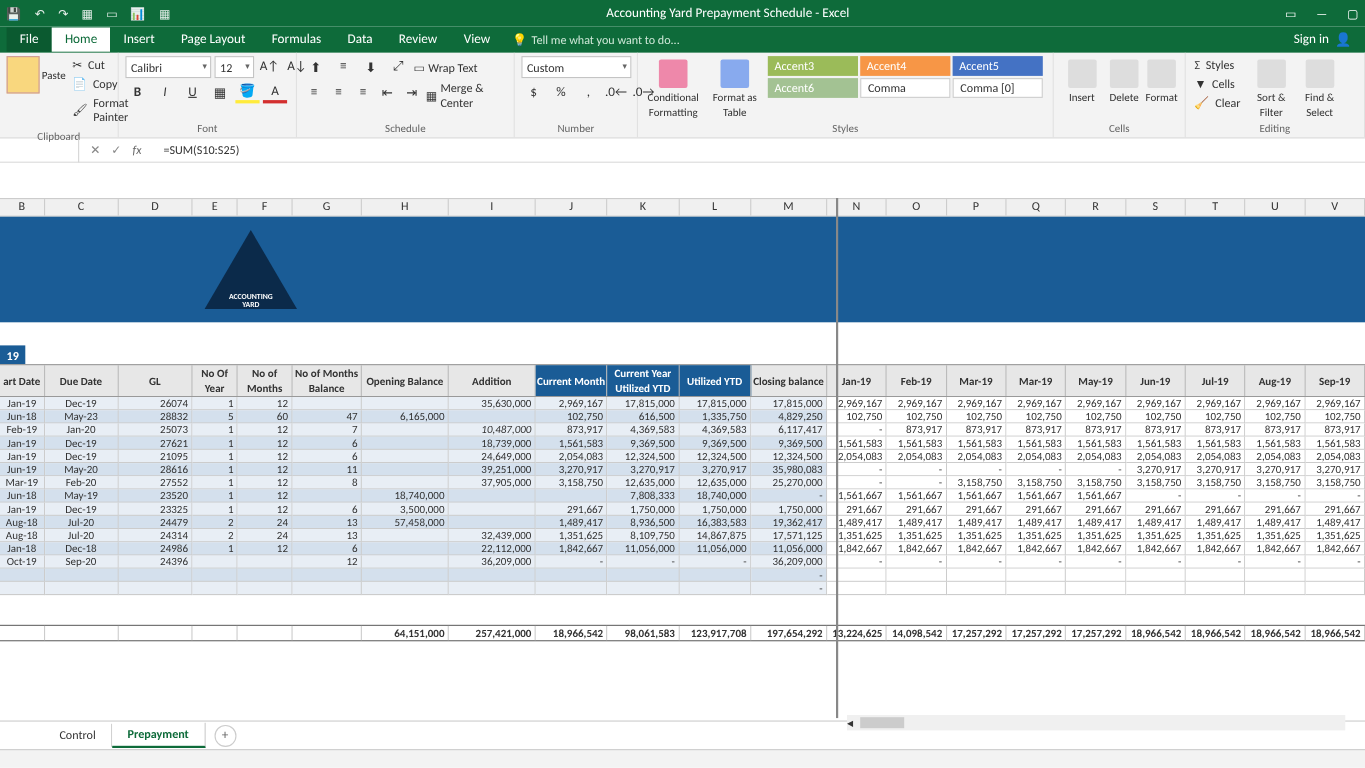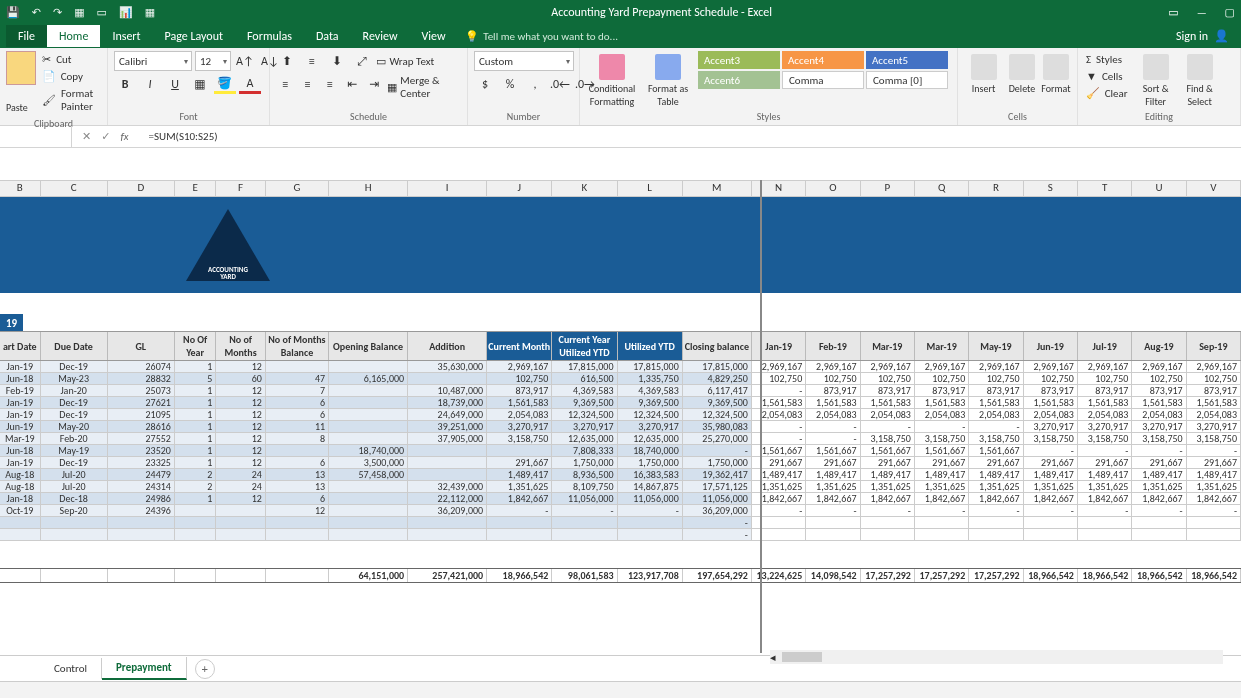--- a/index.html
+++ b/index.html
@@ -95,21 +95,21 @@
   <div class="tellme">💡 <span>Tell me what you want to do...</span></div>
   <div class="signin">
       <span>Sign in</span> 
       <span>👤</span>
     </div>
 </div>
 
 <div class="ribbon">
   <div class="rgroup" style="width:108px">
     <div class="controls">
-      <div style="display:flex;flex-direction:column;align-items:flex-start;gap:16px">
+      <div style="display:flex;align-items:center;gap:2px">
         <div style="width:30px;height:34px;background:#f9d77e;border:1px solid #c99;"></div>
         <span style="font-size:10px">Paste</span>
       </div>
       <div class="btnv">
         <span>✂ <span>Cut</span></span>
         <span>📄 <span>Copy</span></span>
         <span>🖌 <span>Format Painter</span></span>
       </div>
     </div>
     <div class="glabel">Clipboard</div>
@@ -346,21 +346,21 @@
         <div class="norm" style="width: 55px;">102,750</div>
       </div>
       <div class="datarow odd" style="top: 237px;">
         <div class="tc" style="width: 41px;">Feb-19</div>
         <div class="tc" style="width: 68px;">Jan-20</div>
         <div style="width: 68px;">25073</div>
         <div style="width: 42px;">1</div>
         <div style="width: 50px;">12</div>
         <div style="width: 64px;">7</div>
         <div style="width: 80px;"></div>
-        <div style="width: 80px;">10,487,000</div>
+        <div style="width: 80px; font-style: italic;">10,487,000</div>
         <div style="width: 66px;">873,917</div>
         <div style="width: 66px;">4,369,583</div>
         <div style="width: 66px;">4,369,583</div>
         <div style="width: 70px;">6,117,417</div>
         <div class="norm" style="width: 55px;">-</div>
         <div class="norm" style="width: 55px;">873,917</div>
         <div class="norm" style="width: 55px;">873,917</div>
         <div class="norm" style="width: 55px;">873,917</div>
         <div class="norm" style="width: 55px;">873,917</div>
         <div class="norm" style="width: 55px;">873,917</div>

